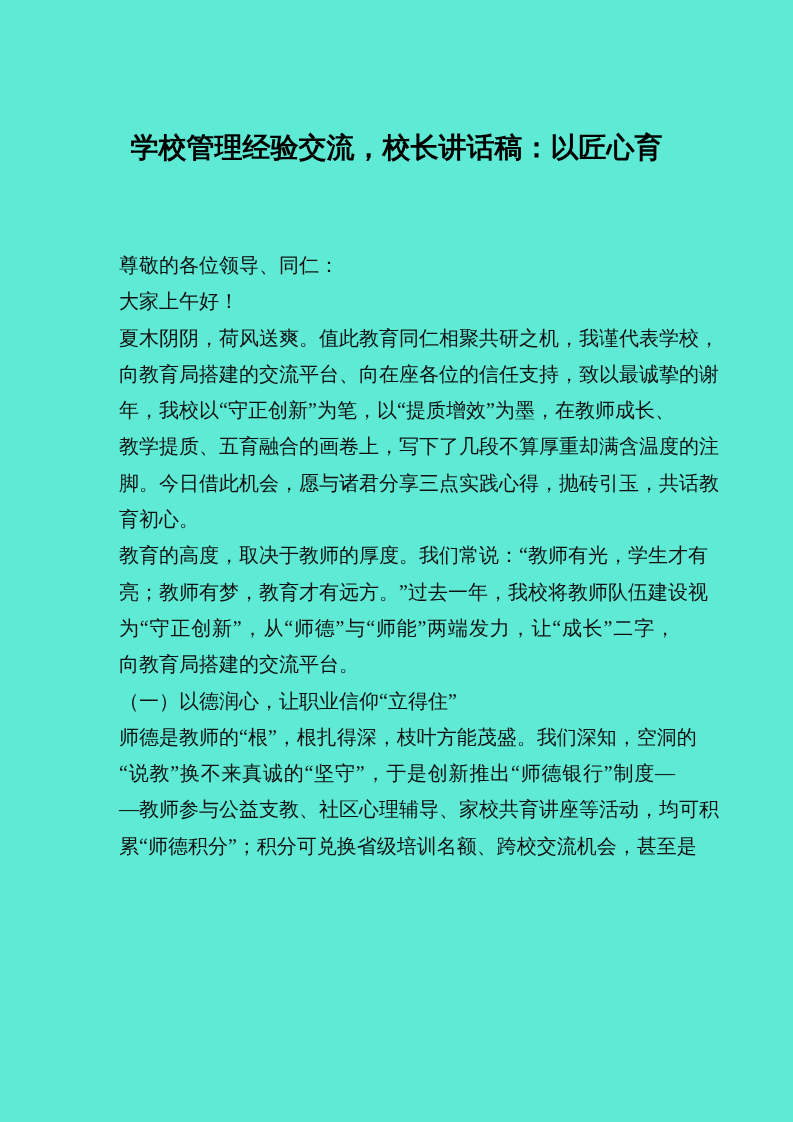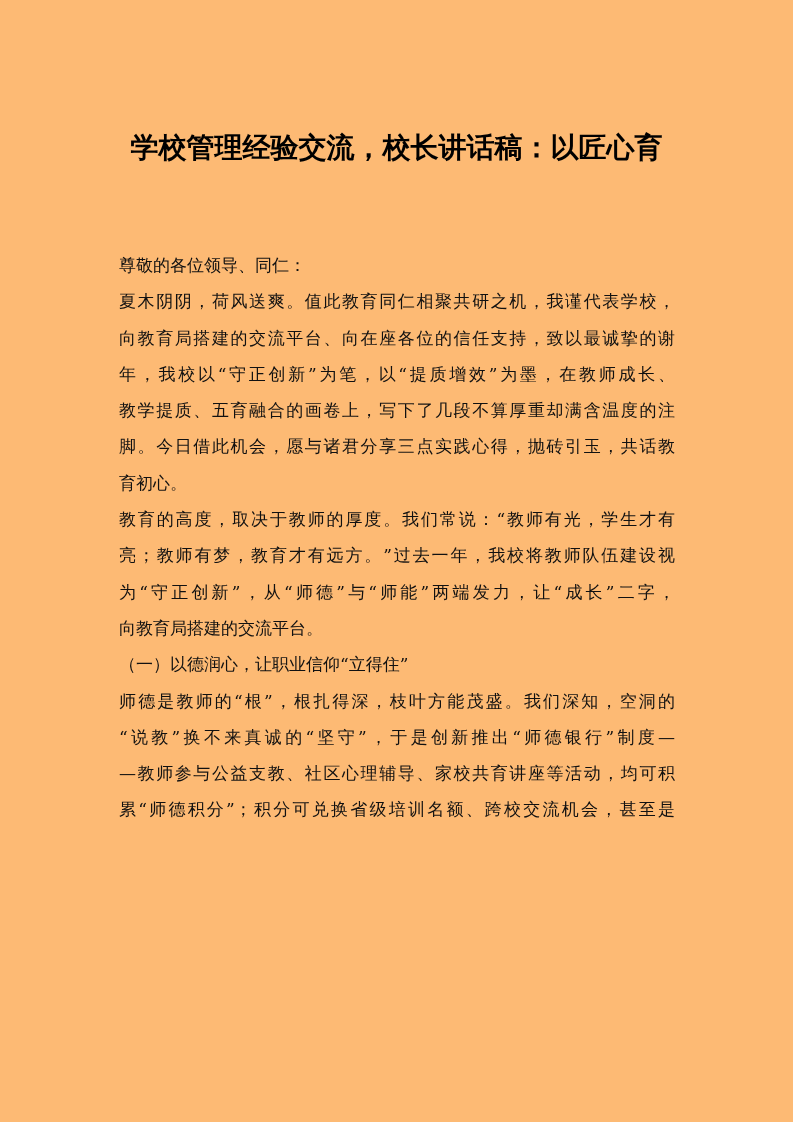--- a/index.html
+++ b/index.html
@@ -14,21 +14,21 @@
       overflow: hidden;
       font-family: "DejaVu Serif", "Liberation Serif", serif;
       color: #111111;
     }
     .page {
       position: absolute;
       left: 0;
       top: 0;
       width: 793px;
       height: 1122px;
-      background: #fdba74;
+      background: #5eead4;
     }
     .title {
       position: absolute;
       left: 100px;
       top: 122px;
       width: 593px;
       text-align: center;
       font-family: "DejaVu Sans", "Liberation Sans", sans-serif;
       font-weight: bold;
       font-size: 28px;
@@ -39,40 +39,42 @@
     .body-text {
       position: absolute;
       left: 119px;
       top: 247px;
       width: 556px;
     }
     .line {
       display: block;
       height: 36.3px;
       line-height: 36.3px;
-      font-size: 17px;
+      font-size: 20px;
       white-space: nowrap;
       overflow: visible;
       color: #111111;
+      font-family: Liberation Serif, serif;
     }
     .line.justify {
       text-align: justify;
       text-align-last: justify;
     }
   </style>
 </head>
 <body>
 
 <div class="page">
   <div class="title">
     <div>学校管理经验交流，校长讲话稿：以匠心育</div>
   </div>
 
   <div class="body-text">
     <span class="line">尊敬的各位领导、同仁：</span>
+    <span class="line">大家上午好！</span>
     <span class="line justify">夏木阴阴，荷风送爽。值此教育同仁相聚共研之机，我谨代表学校，</span>
     <span class="line justify">向教育局搭建的交流平台、向在座各位的信任支持，致以最诚挚的谢</span>
     <span class="line justify">年，我校以“守正创新”为笔，以“提质增效”为墨，在教师成长、</span>
     <span class="line justify">教学提质、五育融合的画卷上，写下了几段不算厚重却满含温度的注</span>
     <span class="line justify">脚。今日借此机会，愿与诸君分享三点实践心得，抛砖引玉，共话教</span>
     <span class="line">育初心。</span>
     <span class="line justify">教育的高度，取决于教师的厚度。我们常说：“教师有光，学生才有</span>
     <span class="line justify">亮；教师有梦，教育才有远方。”过去一年，我校将教师队伍建设视</span>
     <span class="line justify">为“守正创新”，从“师德”与“师能”两端发力，让“成长”二字，</span>
     <span class="line">向教育局搭建的交流平台。</span>

